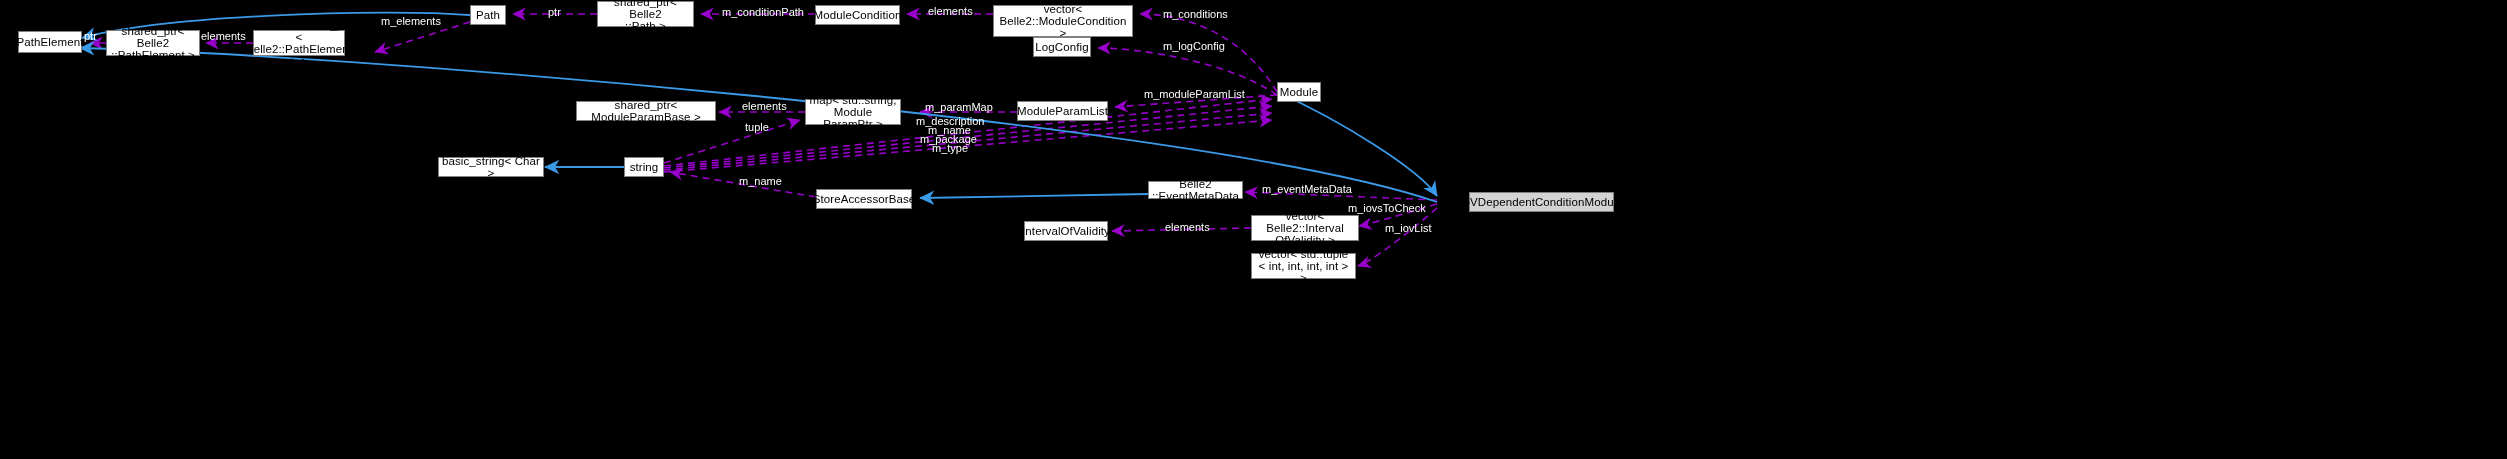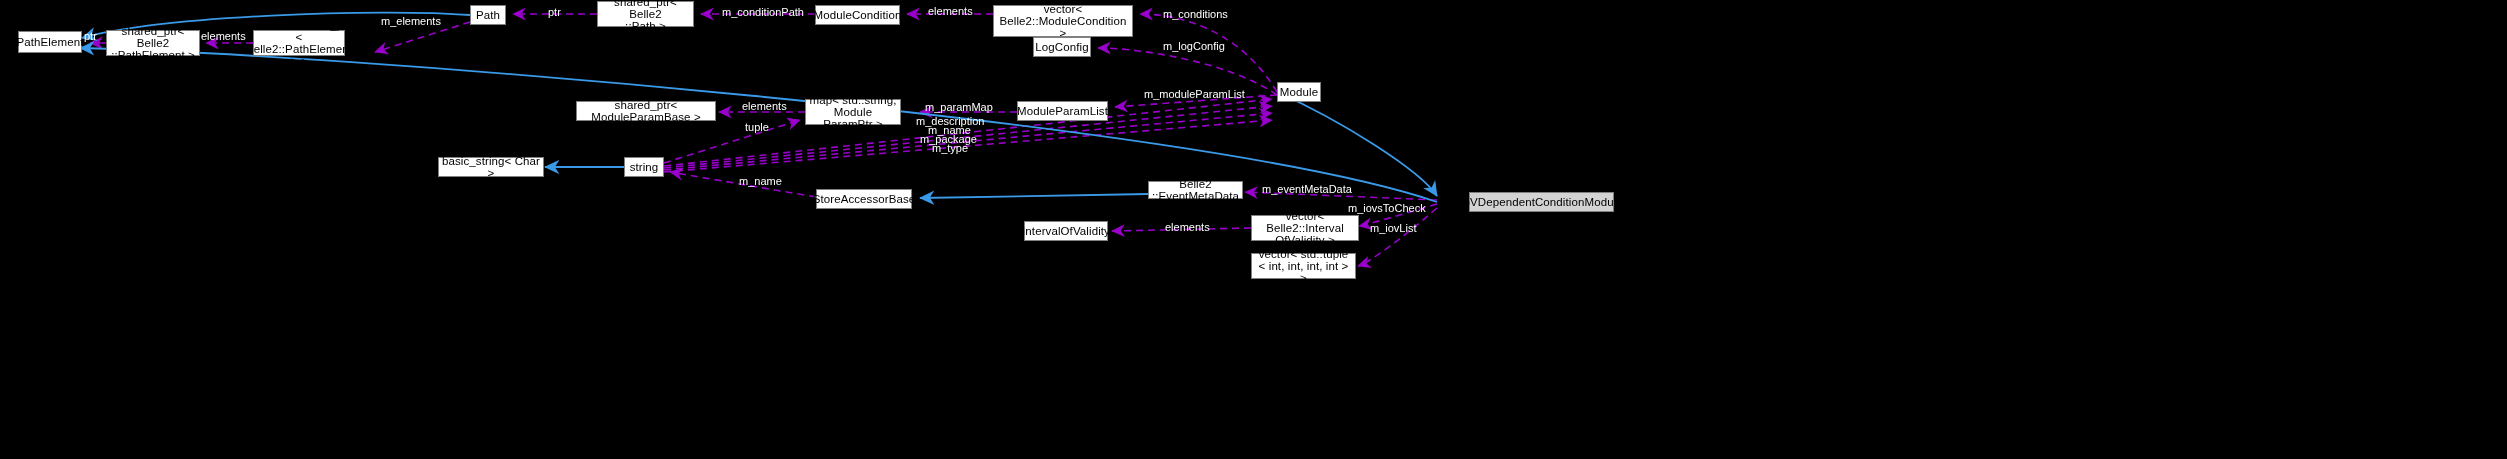--- a/index.html
+++ b/index.html
@@ -119,16 +119,16 @@
   <div class="elabel" style="left:745px;top:121px;">tuple</div>
   <div class="elabel" style="left:1144px;top:88px;">m_moduleParamList</div>
   <div class="elabel" style="left:925px;top:101px;">m_paramMap</div>
   <div class="elabel" style="left:916px;top:115px;">m_description</div>
   <div class="elabel" style="left:928px;top:124px;">m_name</div>
   <div class="elabel" style="left:920px;top:133px;">m_package</div>
   <div class="elabel" style="left:932px;top:142px;">m_type</div>
   <div class="elabel" style="left:739px;top:175px;">m_name</div>
   <div class="elabel" style="left:1262px;top:183px;">m_eventMetaData</div>
   <div class="elabel" style="left:1348px;top:202px;">m_iovsToCheck</div>
-  <div class="elabel" style="left:1370px;top:222px;">m_iovList</div>
+  <div class="elabel" style="left:1370px;top:222px;padding-left:15px;">m_iovList</div>
   <div class="elabel" style="left:1165px;top:221px;">elements</div>
 
 </div>
 
 </body></html>

